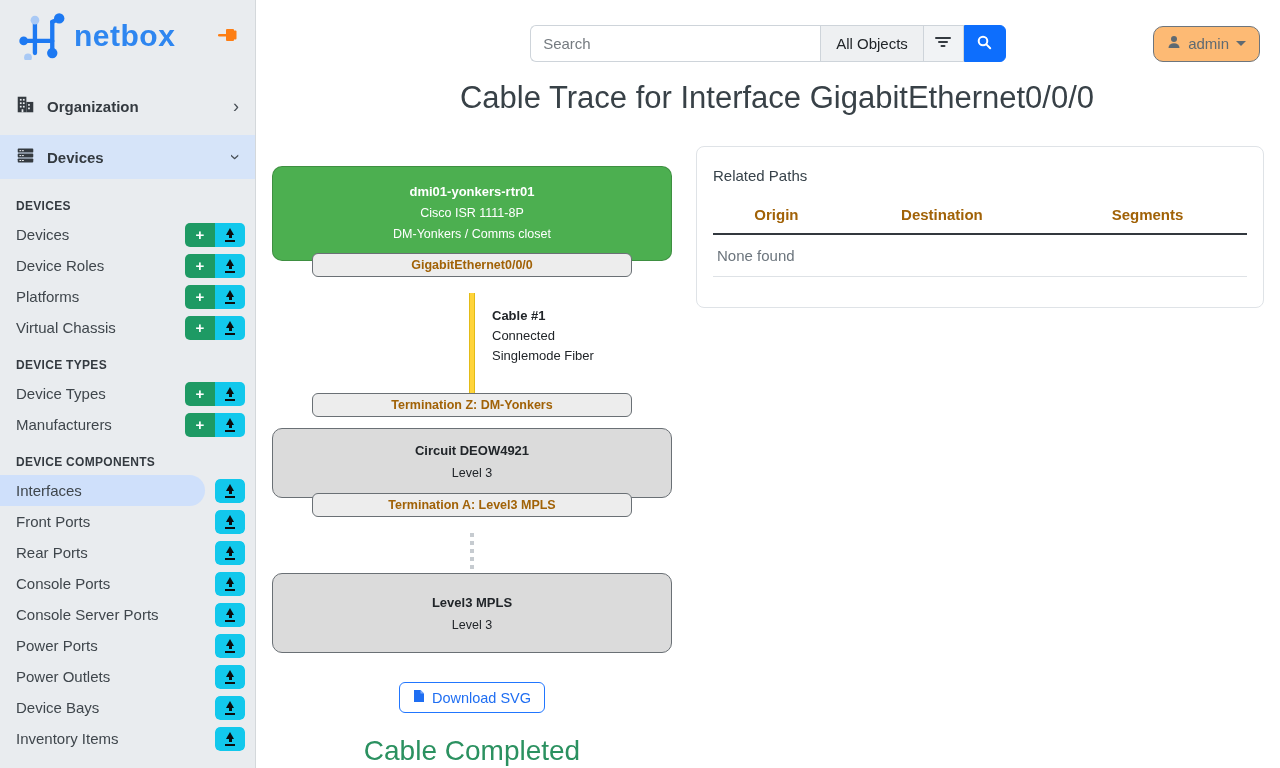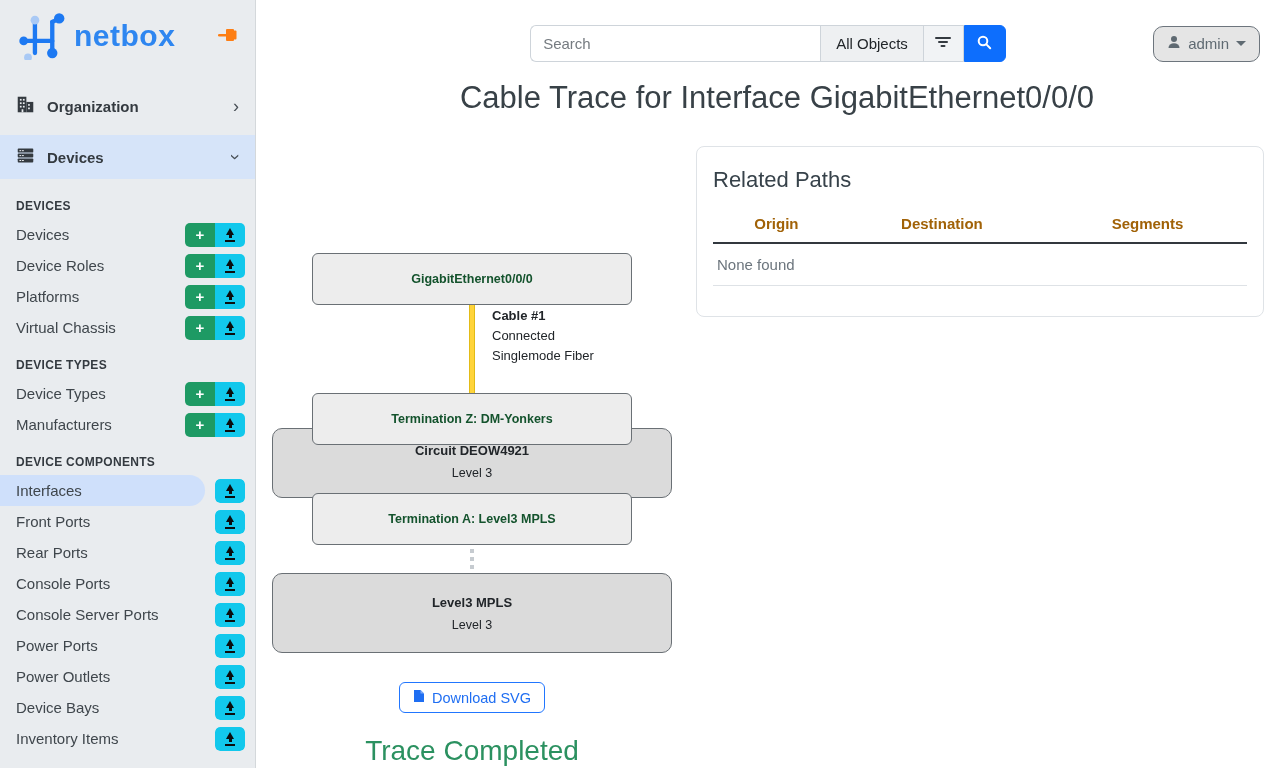--- a/index.html
+++ b/index.html
@@ -58,42 +58,42 @@
   .search-input::placeholder { color:#757b80; }
   .scope-select { height:37px; background:#eef0f2; border:1px solid #ced4da;
     border-right:none; display:flex; align-items:center; padding:0 15px; font-size:15px;
     color:#212529; cursor:pointer; }
   .filter-btn { width:41px; height:37px; background:#f1f3f5; border:1px solid #ced4da;
     display:flex; align-items:center; justify-content:center; cursor:pointer; }
   .search-btn { width:42px; height:37px; background:#0d6efd; border:1px solid #0d6efd;
     border-radius:0 6px 6px 0; display:flex; align-items:center; justify-content:center;
     cursor:pointer; }
 
-  .user-btn { height:36px; border:1px solid #6d757d; border-radius:10px; background:#e5e5e5;
+  .user-btn { height:36px; border:1px solid #6d757d; border-radius:10px; background:#fdba74;
     display:flex; align-items:center; gap:7px; padding:0 13px; font-size:15px;
     color:#5f6a72; cursor:pointer; }
   .caret-down { width:0; height:0; border-left:5px solid transparent;
     border-right:5px solid transparent; border-top:5px solid #5f6a72; }
 
   .page-title { font-size:31px; font-weight:400; color:#384147; margin:10px 0 30px;
     padding-left:18px;text-align:center; }
 
   .content-row { display:flex; align-items:flex-start; gap:24px; padding:0 16px 0 16px; }
   .trace-col { width:400px; padding-top:20px; }
 
   
   .trace-canvas { position:relative; width:400px; height:490px; }
   .node-box { position:absolute; left:0; top:0; width:400px; height:95px;
     background:#4caf50; border:1px solid rgba(0,0,0,.18); border-radius:10px;
     text-align:center; color:#fff; padding-top:17px; z-index:1; }
   .node-title { font-size:13px; font-weight:700; margin-bottom:7px; }
   .node-line { font-size:12.5px; margin-bottom:7px; }
-  .term-box { position:absolute; left:40px; width:320px; height:52px; background:#ededed;
+  .term-box { position:absolute; left:40px; width:320px; height:24px; background:#ededed;
     border:1px solid #6a7075; border-radius:6px; display:flex; align-items:center;
-    justify-content:center; font-size:12.5px; font-weight:700; color:#14532d; z-index:2; }
+    justify-content:center; font-size:12.5px; font-weight:700; color:#a16207; z-index:2; }
   .term-iface { top:87px; }
   .term-z { top:227px; }
   .term-a { top:327px; }
   .cable-line { position:absolute; left:197px; top:127px; width:6px; height:100px;
     background:#ffd43b; border-left:1px solid #e2bb17; border-right:1px solid #e2bb17; }
   .cable-label { position:absolute; left:220px; top:140px; font-size:13px; color:#212529;
     line-height:20px; }
   .cable-label .b { font-weight:700; }
   .circuit-box { position:absolute; left:0; top:262px; width:400px; height:70px;
     background:#dbdbdb; border:1px solid #6a7075; border-radius:10px; text-align:center;
@@ -109,21 +109,21 @@
   .dl-row { margin-top:26px; text-align:center; }
   .dl-btn { display:inline-flex; align-items:center; gap:7px; border:1px solid #2176ff;
     background:#fff; color:#1f6ef2; font-size:14.5px; padding:6px 13px; border-radius:6px;
     cursor:pointer; font-family:"Liberation Sans", sans-serif; }
   .trace-status { margin-top:22px; text-align:center; font-size:28px; font-weight:400;
     color:#2b9160; }
 
   
   .paths-card { flex:1; background:#fff; border:1px solid #dfe3e7; border-radius:8px;
     padding:20px 16px 30px; }
-  .paths-title { font-size:22px; font-weight:400; color:#37424a; margin-bottom:22px; }
+  .paths-title { font-size:15px; font-weight:400; color:#37424a; margin-bottom:22px; }
   .paths-table { width:100%; border-collapse:collapse; }
   .paths-table th { text-align:center; font-size:15px; font-weight:700; color:#a16207;
     padding:0 0 10px 4px; border-bottom:2px solid #32383e; }
   .paths-table th.c1 { width:23%; } .paths-table th.c2 { width:39%; }
   .paths-table td { font-size:15px; color:#6c757d; padding:12px 0 12px 4px;
     border-bottom:1px solid #dee2e6; }
 </style>
 </head>
 <body>
 
@@ -469,20 +469,25 @@
       </button>
     </div>
   </div>
 
   <h1 class="page-title">Cable Trace for Interface GigabitEthernet0/0/0</h1>
 
   <div class="content-row">
 
     <div class="trace-col">
       <div class="trace-canvas">
+        <div class="node-box">
+          <div class="node-title">dmi01-yonkers-rtr01</div>
+          <div class="node-line">Cisco ISR 1111-8P</div>
+          <div class="node-line">DM-Yonkers / Comms closet</div>
+        </div>
         <div class="term-box term-iface">GigabitEthernet0/0/0</div>
         <div class="cable-line"></div>
         <div class="cable-label">
           <div class="b">Cable #1</div>
           <div>Connected</div>
           <div>Singlemode Fiber</div>
         </div>
         <div class="term-box term-z">Termination Z: DM-Yonkers</div>
         <div class="circuit-box">
           <div class="circuit-title">Circuit DEOW4921</div>
@@ -501,21 +506,21 @@
           <span>
             <svg width="12" height="14" viewBox="0 0 12 14">
               <path d="M1 1 h6.5 L11 4.5 V13 H1 Z" fill="#1f6ef2"></path>
               <path d="M7.5 1 V4.5 H11" fill="#7aa8f7"></path>
             </svg>
           </span>
           <span>Download SVG</span>
         </button>
       </div>
 
-      <div class="trace-status">Trace Completed</div>
+      <div class="trace-status">Cable Completed</div>
     </div>
 
     <div class="paths-card">
       <div class="paths-title">Related Paths</div>
       <table class="paths-table">
         <thead>
           <tr>
             <th class="c1">Origin</th>
             <th class="c2">Destination</th>
             <th>Segments</th>

